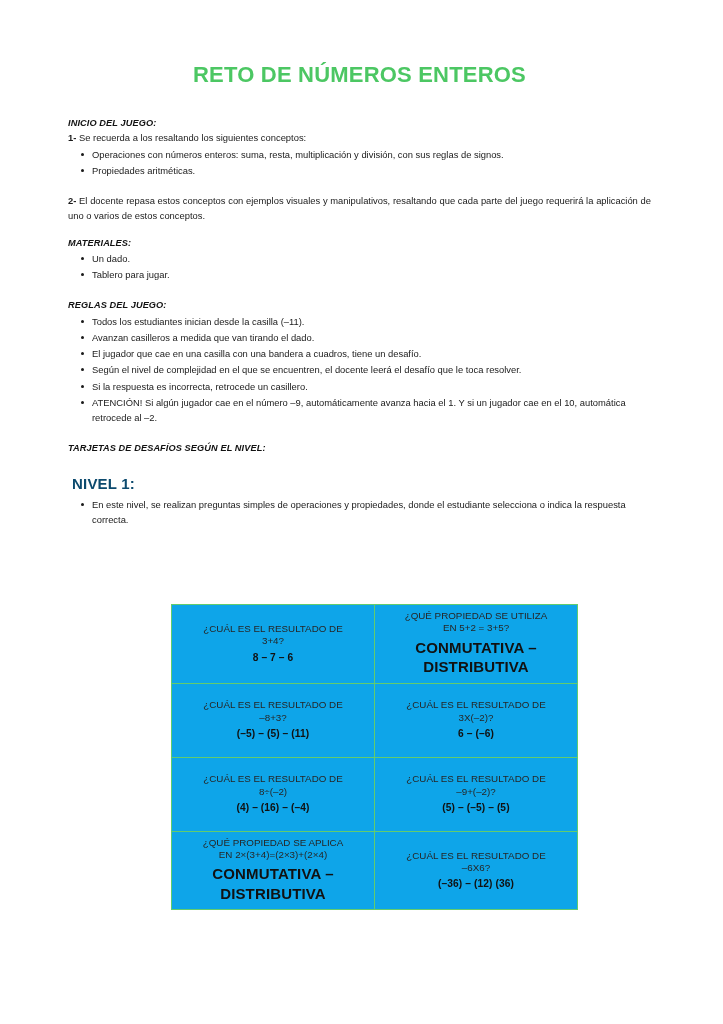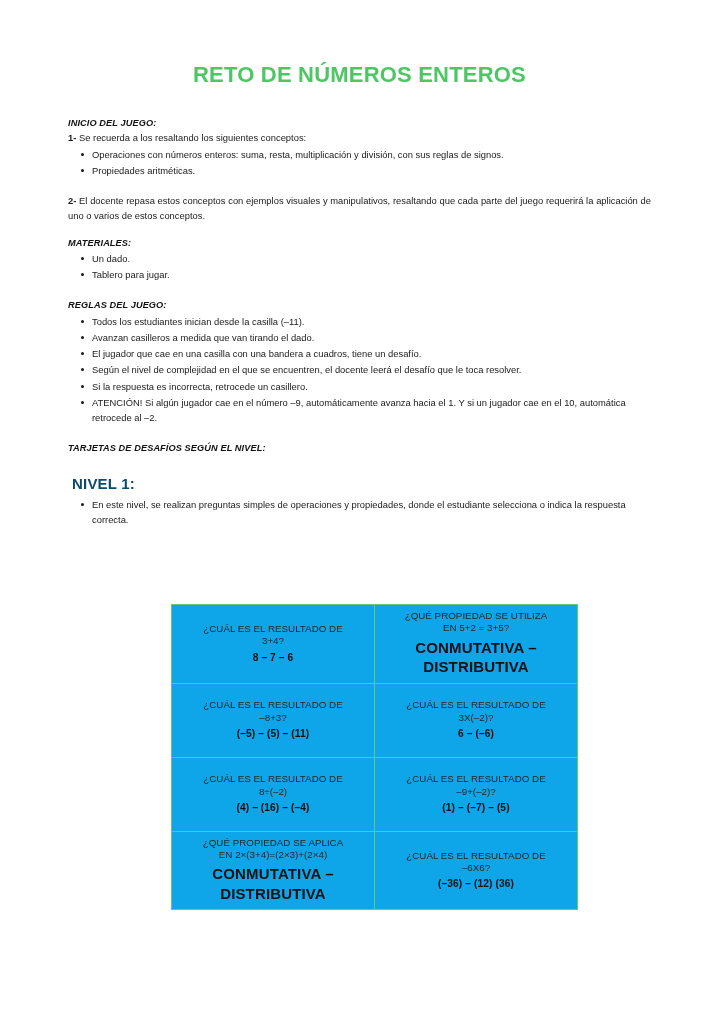--- a/index.html
+++ b/index.html
@@ -245,21 +245,21 @@
         </tr>
         <tr>
           <td>
             <div class="q-text">¿CUÁL ES EL RESULTADO DE</div>
             <div class="q-text">8÷(–2)</div>
             <div class="a-text">(4) – (16) – (–4)</div>
           </td>
           <td>
             <div class="q-text">¿CUÁL ES EL RESULTADO DE</div>
             <div class="q-text">–9+(–2)?</div>
-            <div class="a-text">(1) – (–7) – (5)</div>
+            <div class="a-text">(5) – (–5) – (5)</div>
           </td>
         </tr>
         <tr>
           <td>
             <div class="q-text">¿QUÉ PROPIEDAD SE APLICA</div>
             <div class="q-text">EN 2×(3+4)=(2×3)+(2×4)</div>
             <div class="a-text prop">CONMUTATIVA – DISTRIBUTIVA</div>
           </td>
           <td>
             <div class="q-text">¿CUÁL ES EL RESULTADO DE</div>

